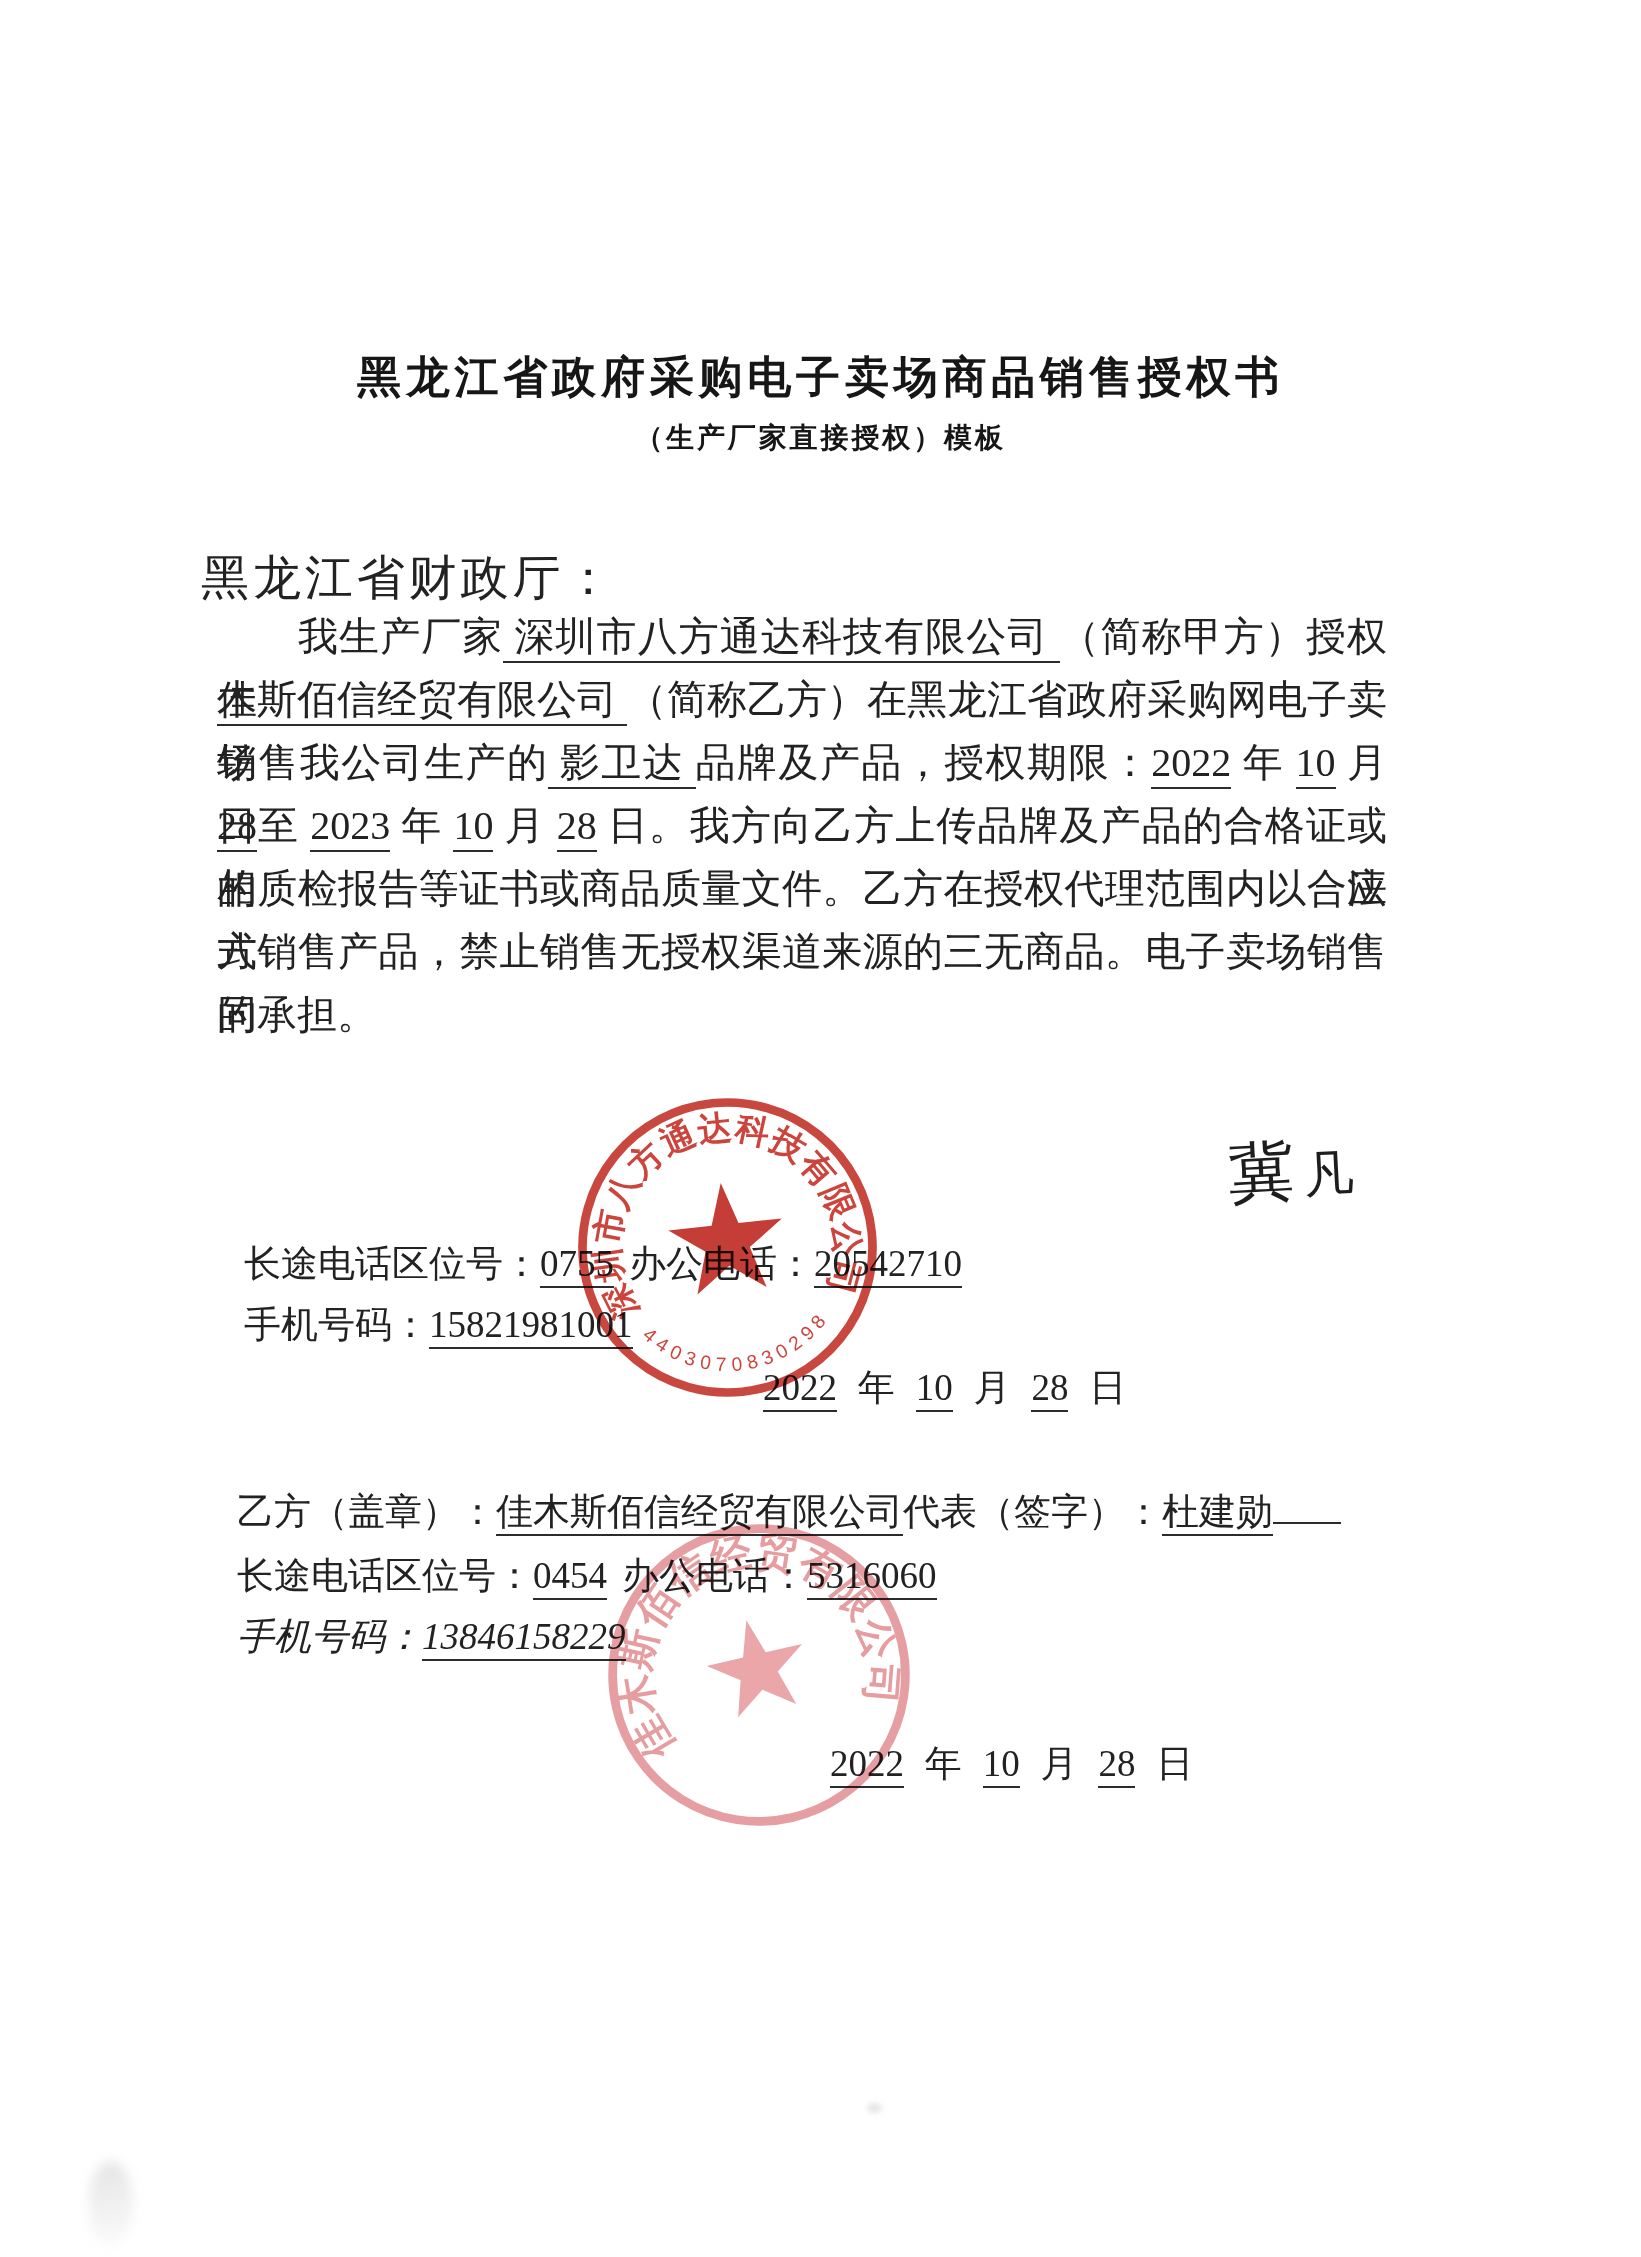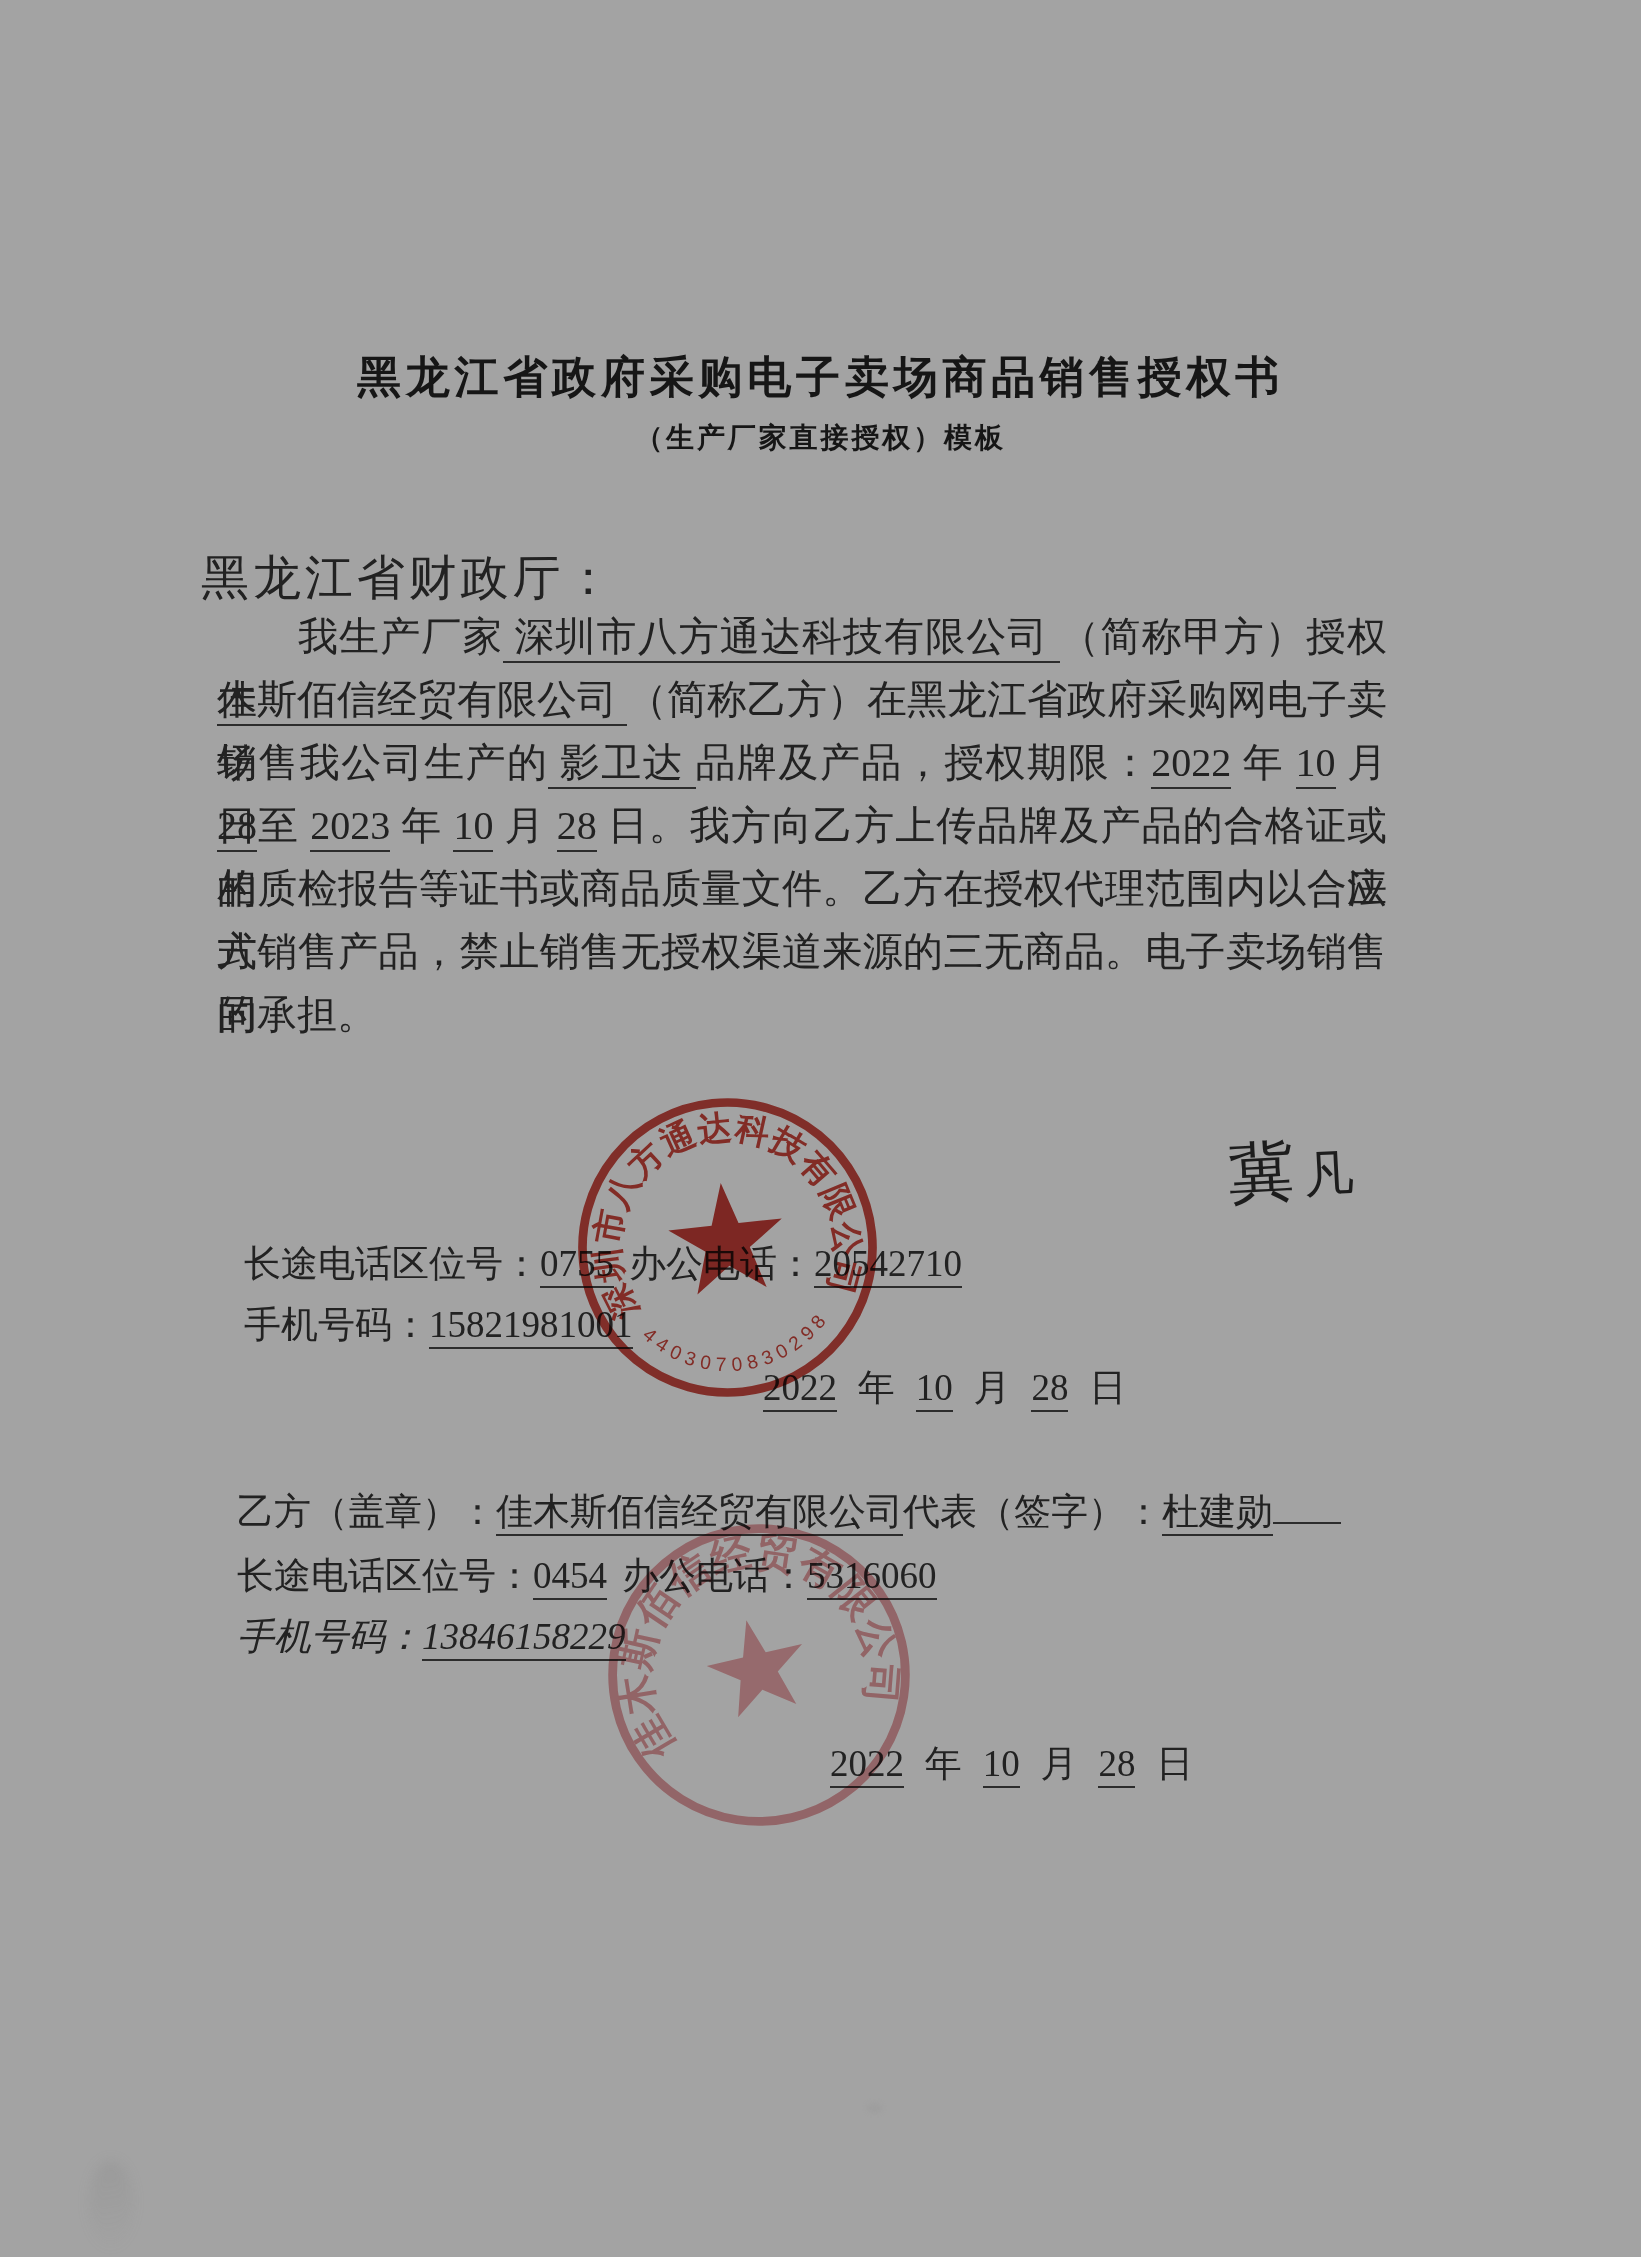--- a/index.html
+++ b/index.html
@@ -1,21 +1,21 @@
 <!DOCTYPE html>
 <html><head>
 <meta charset="utf-8">
 <style>
   html, body { margin: 0; padding: 0; background: #e8e8e8; }
   .page {
     position: relative;
     width: 1641px;
     height: 2257px;
     margin: 0 auto;
-    background: #a3a3a3;
+    background: #ffffff;
     overflow: hidden;
     font-family: "Liberation Serif", serif;
     color: #222222;
   }
   
   .title {
     position: absolute;
     left: 0;
     width: 100%;
     text-align: center;

